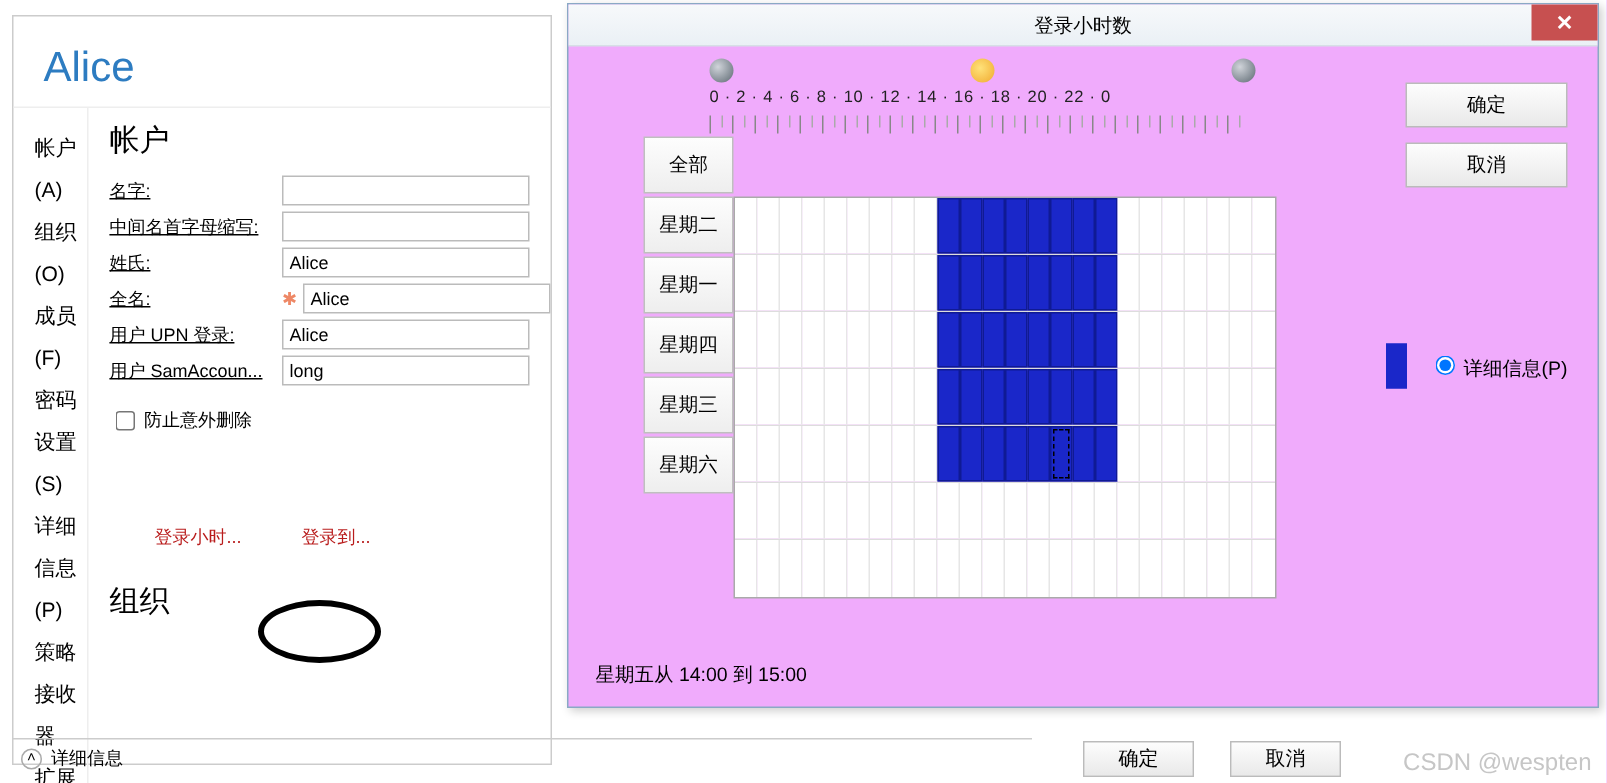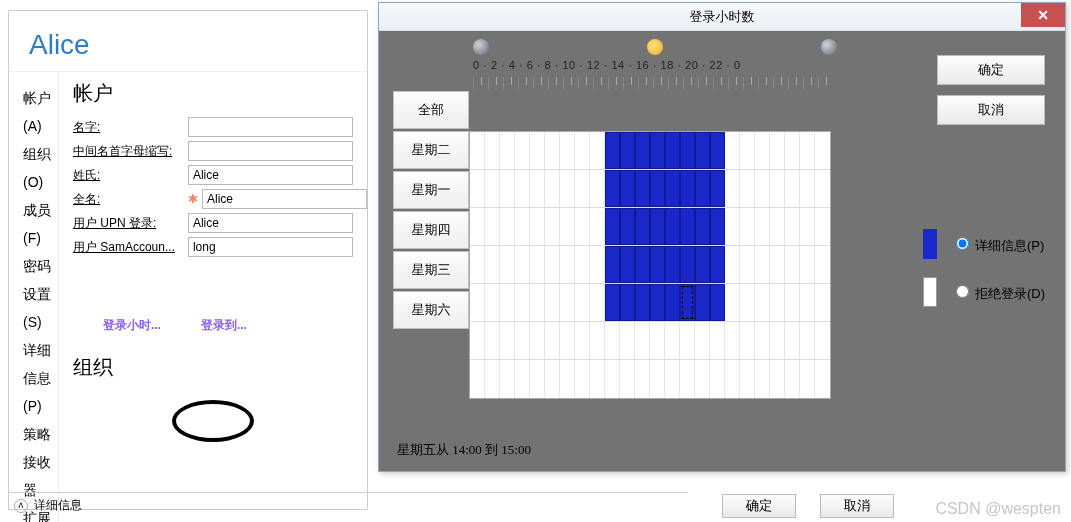--- a/index.html
+++ b/index.html
@@ -30,37 +30,37 @@
     padding: 8px 0 0 14px;
   }
   .section-h { font-size: 20px; font-weight: 300; margin: 0 0 10px 0; }
   .field-row { display:flex; align-items:center; margin: 4px 0; }
   .field-row .lab { width: 115px; font-size: 12px; text-decoration: underline; }
   .field-row .inp { border: 1px solid #bbb; height: 20px; padding: 1px 4px; font-size: 12px; flex: 0 0 68px; }
   .field-row .star { color:#e86; margin-right:4px; }
   .chk { margin: 14px 0; display:flex; align-items:center; }
   .chk input { margin-right:6px; }
   .link-row { margin-top: 60px; display:flex; gap:40px; padding-left:30px; }
-  .link { color: #8b5cf6; cursor:pointer;font-weight:bold; }
+  .link { color: #b91c1c; cursor:pointer; }
   .oval {
     position:absolute; border: 4px solid #000; border-radius: 50%;
     width: 82px; height: 42px; left: 172px; top: 400px;
   }
   .footer { position:absolute; left:8px; bottom:4px; height:26px; border-top:1px solid #ccc; width:680px; display:flex; align-items:center; padding-left:6px; }
   .footer .caret { border:1px solid #aaa; border-radius:50%; width:14px; height:14px; display:flex; align-items:center; justify-content:center; font-size:10px; margin-right:6px;}
   .bg-btn { position:absolute; bottom:4px; width:74px; height:24px; border:1px solid #bbb; background:linear-gradient(#fdfdfd,#e9e9e9); }
   .bg-btn.b1 { left: 722px; }
   .bg-btn.b2 { left: 820px; }
 
   
   .dlg {
     position: absolute;
     left: 378px; top: 2px;
     width: 688px; height: 470px;
-    background: #737373;
+    background: #f0abfc;
     border: 1px solid #8aa9c5;
     box-shadow: 2px 2px 6px rgba(0,0,0,.2);
   }
   .dlg-titlebar {
     height: 28px;
     background: linear-gradient(#f7f9fb,#eaf0f5);
     border-bottom: 1px solid #d6dfe6;
     position: relative;
     display:flex; align-items:center; justify-content:center;
     font-size: 13px;
@@ -75,21 +75,21 @@
 
   .ruler { position:absolute; left: 94px; top: 28px; font-size: 11px; letter-spacing: .5px; white-space: nowrap; color:#222; }
   .sun { width:16px; height:16px; border-radius:50%; display:inline-block; vertical-align:middle;}
   .sun.dark { background: radial-gradient(circle at 35% 35%, #d0d4da, #5b6770); }
   .sun.light { background: radial-gradient(circle at 40% 40%, #ffe27a, #f0a92e); }
   .ticks { position:absolute; left:94px; top:46px; height:12px; width: 360px; display:flex; }
   .tick { width:7.5px; border-left:1px solid #aaa; height:8px; }
   .tick.big { height:12px; border-left:1px solid #888; }
 
   .grid-wrap { position:absolute; left: 14px; top: 60px; display:flex; }
-  .day-col { width: 76px; }
+  .day-col { width: 60px; margin-left: 36px; }
   .day-btn {
     height: 38px; margin-bottom: 2px;
     border:1px solid #bfbfbf; background:linear-gradient(#fdfdfd,#eeeeee);
     display:flex; align-items:center; justify-content:center;
     font-size:13px; cursor:pointer;
   }
   .grid {
     margin-top: 40px;
     border: 1px solid #aaa;
   }
@@ -109,21 +109,21 @@
   .ok-btn { top: 24px; }
   .cancel-btn { top: 64px; }
 
   .legend { position:absolute; right: 20px; top: 180px; font-size:13px; }
   .legend-row { display:flex; align-items:center; margin: 18px 0; }
   .sw { width: 14px; height: 30px; margin-right: 14px; border:1px solid #999;}
   .sw.blue { background:#1a27c9; border-color:#1a27c9;}
   .sw.white { background:#fff; }
   .legend input[type=radio] { margin-right: 6px; }
 
-  .status { position:absolute; left: 18px; bottom: 12px; font-size: 13px; font-family: Liberation Serif, serif; }
+  .status { position:absolute; left: 18px; bottom: 12px; font-size: 13px; }
 
   .watermark { position:absolute; right: 10px; bottom: 4px; color:#c6c6c6; font-size:16px; font-family: Arial; }
 </style>
 </head>
 <body>
 
 <div class="bg-window">
   <div class="user-title">Alice</div>
   <div class="user-body">
     <div class="nav-col">
@@ -156,20 +156,24 @@
         <input class="inp" value="Alice" style="">
       </div>
       <div class="field-row">
         <span class="lab">用户 UPN 登录:</span>
         <input class="inp" value="Alice" style="">
       </div>
       <div class="field-row">
         <span class="lab">用户 SamAccoun...</span>
         <input class="inp" value="long" style="">
       </div>
+      <div class="chk">
+        <input type="checkbox" style="">
+        <span>防止意外删除</span>
+      </div>
       <div class="link-row">
         <span class="link">登录小时...</span>
         <span class="link">登录到...</span>
       </div>
       <div class="section-h" style="margin-top:20px">组织</div>
     </div>
   </div>
 </div>
 <div class="oval"></div>
 
@@ -437,23 +441,19 @@
     </div>
 
     <button class="ok-btn">确定</button>
     <button class="cancel-btn">取消</button>
 
     <div class="legend">
       <div class="legend-row">
         <div class="sw blue"></div>
         <label><input type="radio" name="leg" checked="" style=""><span>详细信息(P)</span></label>
       </div>
-      <div class="legend-row">
-        <div class="sw white"></div>
-        <label><input type="radio" name="leg" style=""><span>拒绝登录(D)</span></label>
-      </div>
     </div>
 
     <div class="status">星期五从 14:00 到 15:00</div>
   </div>
 </div>
 
 <div class="watermark">CSDN @wespten</div>
 
 </body></html>

